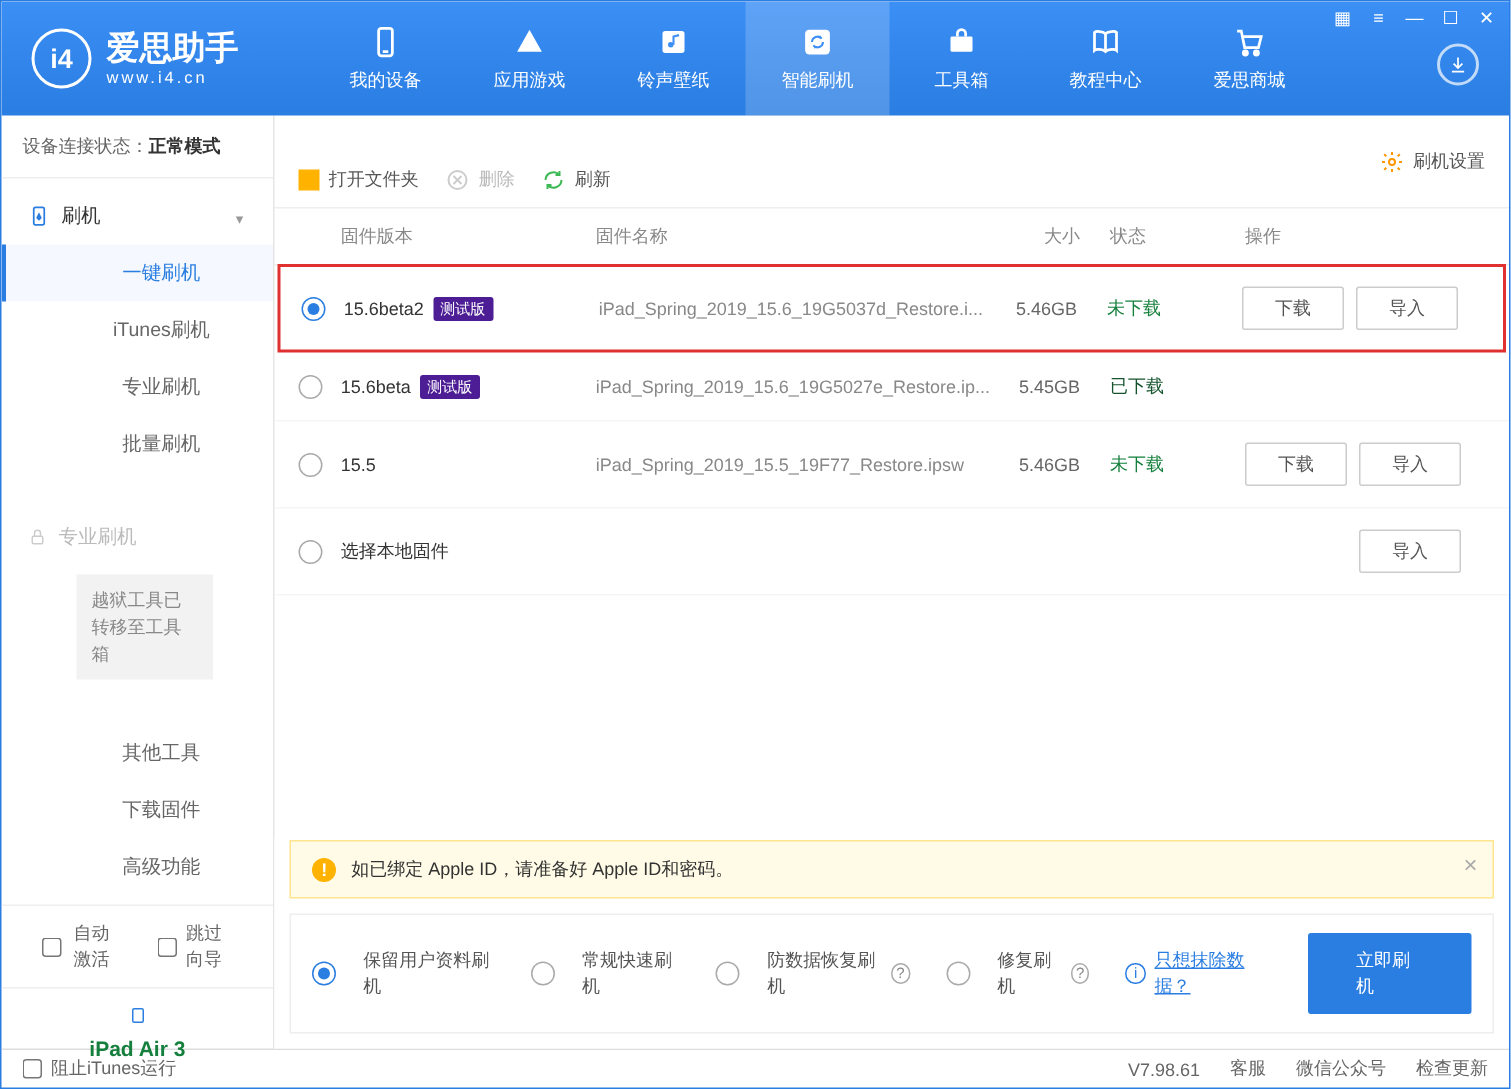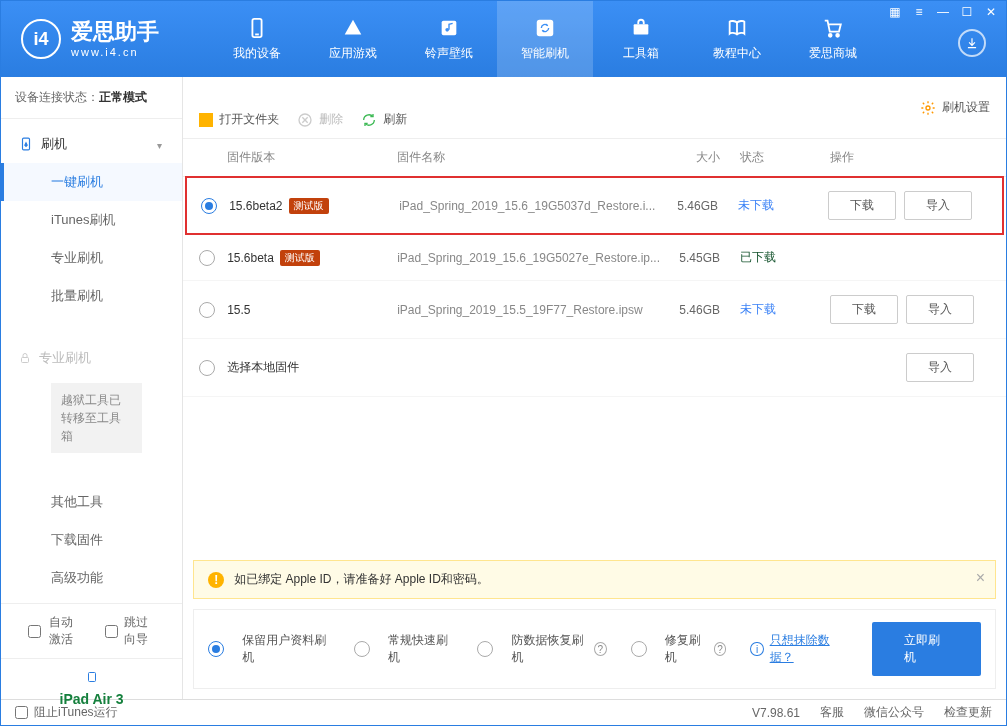--- a/index.html
+++ b/index.html
@@ -18,21 +18,21 @@
 .nav-tab-icon { width: 22px; height: 22px; display: flex; align-items: center; justify-content: center; }
 .nav-tab svg { width: 22px; height: 22px; }
 .download-circle { position: absolute; right: 20px; top: 28px; width: 28px; height: 28px; border: 2px solid rgba(255,255,255,0.7); border-radius: 50%; display: flex; align-items: center; justify-content: center; color: #fff; cursor: pointer; }
 .main { display: flex; height: calc(100% - 76px - 26px); }
 .sidebar { width: 194px; border-right: 1px solid #e5e5e5; display: flex; flex-direction: column; }
 .conn-status { padding: 12px 14px; border-bottom: 1px solid #eee; font-size: 12px; color: #666; }
 .conn-status b { color: #333; }
 .side-section { padding: 6px 0; }
 .side-header { display: flex; align-items: center; padding: 10px 18px; color: #333; font-size: 13px; gap: 8px; cursor: pointer; }
 .side-header .tri::before { content: "▾"; color: #999; font-size: 10px; margin-right: 2px; }
-.side-item { padding: 10px 18px 10px 50px; color: #666; cursor: pointer; font-size: 13px; }
+.side-item { padding: 10px 18px 10px 50px; color: #666; cursor: pointer; font-size: 13px; text-align: center; }
 .side-item.active { color: #2a7de1; border-left: 3px solid #2a7de1; background: #f5f9ff; padding-left: 47px; }
 .side-note { margin: 6px 40px 6px 50px; background: #f2f2f2; color: #888; padding: 8px 10px; font-size: 12px; line-height: 1.5; }
 .side-divider { height: 1px; background: #eee; margin: 6px 18px; }
 .side-bottom { margin-top: auto; border-top: 1px solid #eee; }
 .chk-row { display: flex; align-items: center; padding: 10px 27px; gap: 6px; color: #666; }
 .chk-row input { margin-right: 2px; }
 .chk-row .sp { margin-left: 14px; display: flex; align-items: center; gap: 4px; }
 .device-info { padding: 10px 14px; border-top: 1px solid #eee; }
 .device-name { color: #15803d; font-size: 14px; font-weight: bold; display: flex; align-items: center; gap: 6px; flex-direction: column; }
 .content { flex: 1; display: flex; flex-direction: column; position: relative; }
@@ -46,25 +46,25 @@
 .col-n { flex: 1; }
 .col-s { width: 80px; text-align: right; padding-right: 20px; }
 .col-st { width: 90px; }
 .col-op { width: 160px; }
 .fw-row { display: flex; align-items: center; padding: 14px 16px; border-bottom: 1px solid #f5f5f5; }
 .fw-row.highlight { border: 2px solid #e03030; margin: -1px 2px 0 2px; padding: 13px 14px; }
 .radio { width: 16px; height: 16px; border: 1.5px solid #aaa; border-radius: 50%; margin-right: 12px; display: flex; align-items: center; justify-content: center; cursor: pointer; flex-shrink: 0; }
 .radio.checked { border-color: #2a7de1; }
 .radio.checked::after { content: ""; width: 8px; height: 8px; background: #2a7de1; border-radius: 50%; }
 .fw-version { width: 170px; display: flex; align-items: center; gap: 6px; color: #333; }
-.badge-beta { background: #c2410c; color: #fff; font-size: 10px; padding: 1px 5px; border-radius: 2px; }
+.badge-beta { background: #4c1d95; color: #fff; font-size: 10px; padding: 1px 5px; border-radius: 2px; }
 .fw-name { flex: 1; color: #888; overflow: hidden; text-overflow: ellipsis; white-space: nowrap; }
 .fw-size { width: 80px; text-align: right; padding-right: 20px; color: #666; }
 .fw-status { width: 90px; }
-.fw-status.orange { color: #3b82f6; }
+.fw-status.orange { color: #15803d; }
 .fw-status.green { color: #14532d; }
 .fw-ops { width: 160px; display: flex; gap: 8px; }
 .btn { border: 1px solid #ccc; background: #fff; padding: 5px 0; width: 68px; text-align: center; cursor: pointer; color: #555; border-radius: 2px; font-size: 12px; }
 .notice { margin: 2px 10px 0 10px; background: #fffbe6; border: 1px solid #ffe58f; padding: 10px 14px; display: flex; align-items: center; gap: 10px; position: relative; }
 .notice-icon { width: 16px; height: 16px; background: #ffb300; border-radius: 50%; color: #fff; display: flex; align-items: center; justify-content: center; font-weight: bold; font-size: 12px; }
 .notice-close { position: absolute; right: 10px; top: 8px; color: #aaa; cursor: pointer; font-size: 16px; }
 .flash-opts { margin: 10px 10px; padding: 12px 14px; border: 1px solid #eee; display: flex; align-items: center; gap: 24px; }
 .flash-opt { display: flex; align-items: center; gap: 6px; color: #555; cursor: pointer; }
 .info-icon { width: 14px; height: 14px; border: 1px solid #aaa; border-radius: 50%; display: inline-flex; align-items: center; justify-content: center; font-size: 10px; color: #888; }
 .link-blue { color: #2a7de1; text-decoration: underline; cursor: pointer; }

